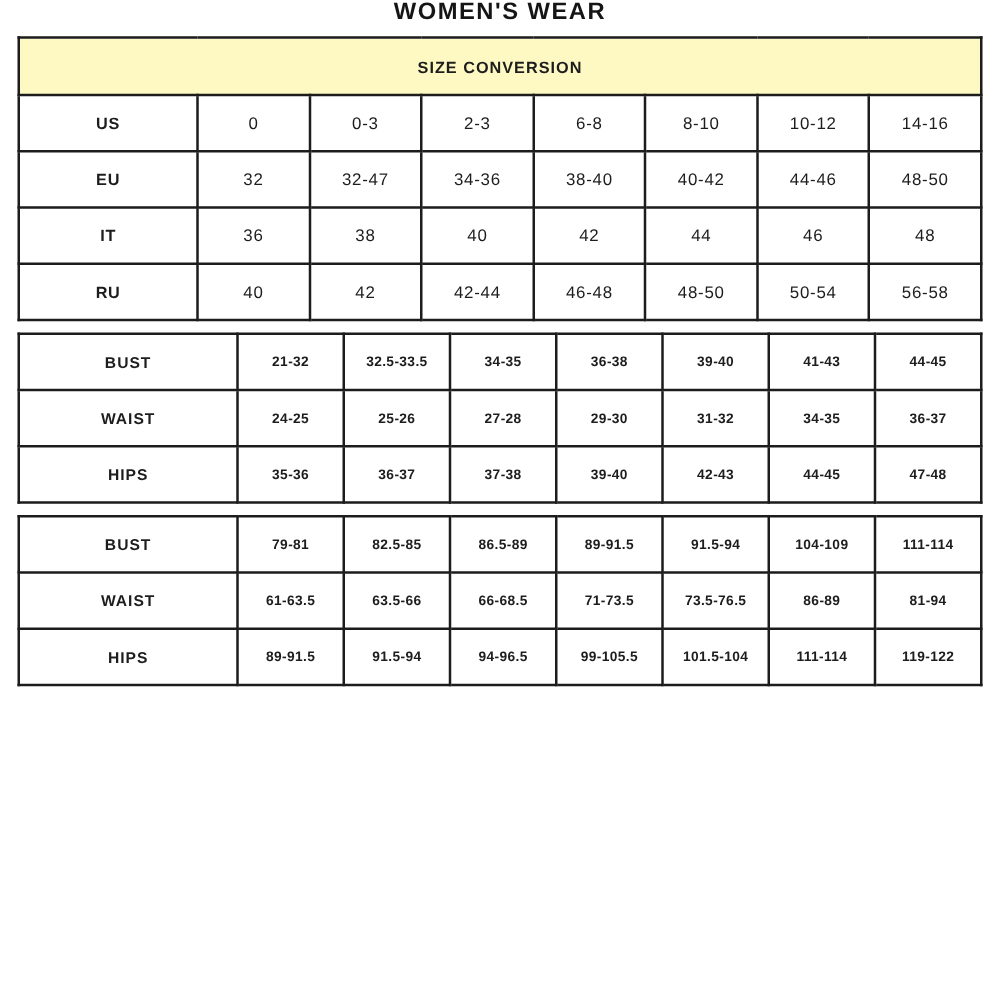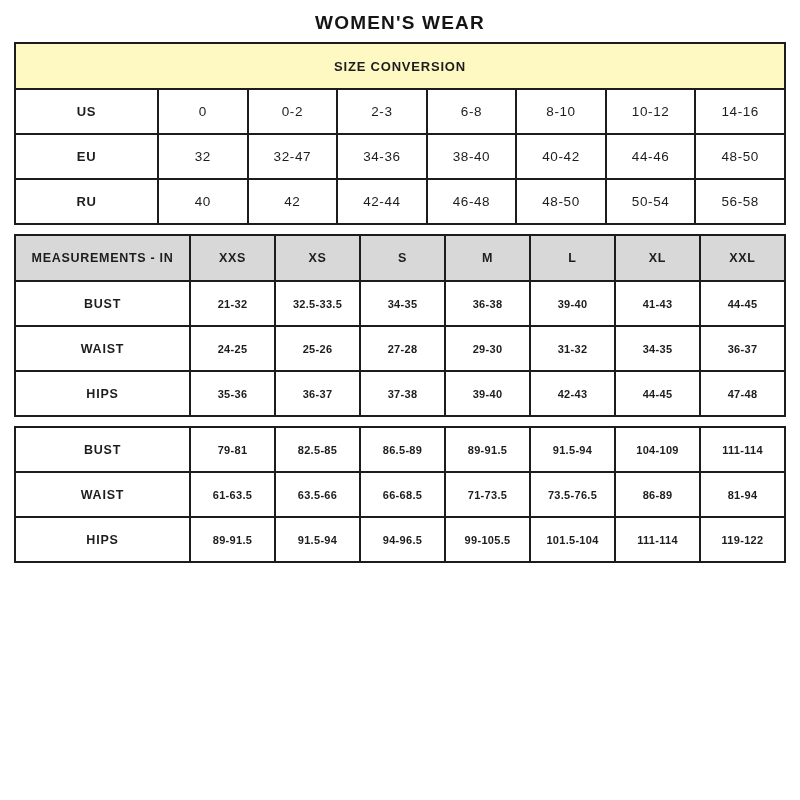--- a/index.html
+++ b/index.html
@@ -8,21 +8,20 @@
     padding: 0;
     width: 800px;
     height: 800px;
     background: #ffffff;
     font-family: "Liberation Sans", sans-serif;
     color: #1d1d1d;
     overflow: hidden;
   }
   .page-title {
     margin: 0;
-    padding-top: 13px;
     padding-bottom: 10px;
     text-align: center;
     font-size: 19px;
     font-weight: bold;
     letter-spacing: 1.2px;
     line-height: 1;
     color: #151515;
   }
   table.tbl {
     border-collapse: collapse;
@@ -95,66 +94,66 @@
     <col style="width:143px">
     <col span="7">
   </colgroup>
   <tbody>
     <tr>
       <td colspan="8" class="caption-cell">SIZE CONVERSION</td>
     </tr>
       <tr class="data-row">
         <td class="row-label">US</td>
         <td class="value-cell">0</td>
-        <td class="value-cell">0-2</td>
+        <td class="value-cell">0-3</td>
         <td class="value-cell">2-3</td>
         <td class="value-cell">6-8</td>
         <td class="value-cell">8-10</td>
         <td class="value-cell">10-12</td>
         <td class="value-cell">14-16</td>
       </tr>
       <tr class="data-row">
         <td class="row-label">EU</td>
         <td class="value-cell">32</td>
         <td class="value-cell">32-47</td>
         <td class="value-cell">34-36</td>
         <td class="value-cell">38-40</td>
         <td class="value-cell">40-42</td>
         <td class="value-cell">44-46</td>
         <td class="value-cell">48-50</td>
       </tr>
       <tr class="data-row">
+        <td class="row-label">IT</td>
+        <td class="value-cell">36</td>
+        <td class="value-cell">38</td>
+        <td class="value-cell">40</td>
+        <td class="value-cell">42</td>
+        <td class="value-cell">44</td>
+        <td class="value-cell">46</td>
+        <td class="value-cell">48</td>
+      </tr>
+      <tr class="data-row">
         <td class="row-label">RU</td>
         <td class="value-cell">40</td>
         <td class="value-cell">42</td>
         <td class="value-cell">42-44</td>
         <td class="value-cell">46-48</td>
         <td class="value-cell">48-50</td>
         <td class="value-cell">50-54</td>
         <td class="value-cell">56-58</td>
       </tr>
     </tbody>
 </table>
 
 <table class="tbl tbl-meas">
   <colgroup>
     <col style="width:175px">
     <col span="7">
   </colgroup>
   <tbody>
-      <tr class="header-row">
-        <td class="row-label">MEASUREMENTS - IN</td>
-        <td class="value-cell">XXS</td>
-        <td class="value-cell">XS</td>
-        <td class="value-cell">S</td>
-        <td class="value-cell">M</td>
-        <td class="value-cell">L</td>
-        <td class="value-cell">XL</td>
-        <td class="value-cell">XXL</td>
-      </tr>
       <tr class="data-row">
         <td class="row-label">BUST</td>
         <td class="value-cell">21-32</td>
         <td class="value-cell">32.5-33.5</td>
         <td class="value-cell">34-35</td>
         <td class="value-cell">36-38</td>
         <td class="value-cell">39-40</td>
         <td class="value-cell">41-43</td>
         <td class="value-cell">44-45</td>
       </tr>

